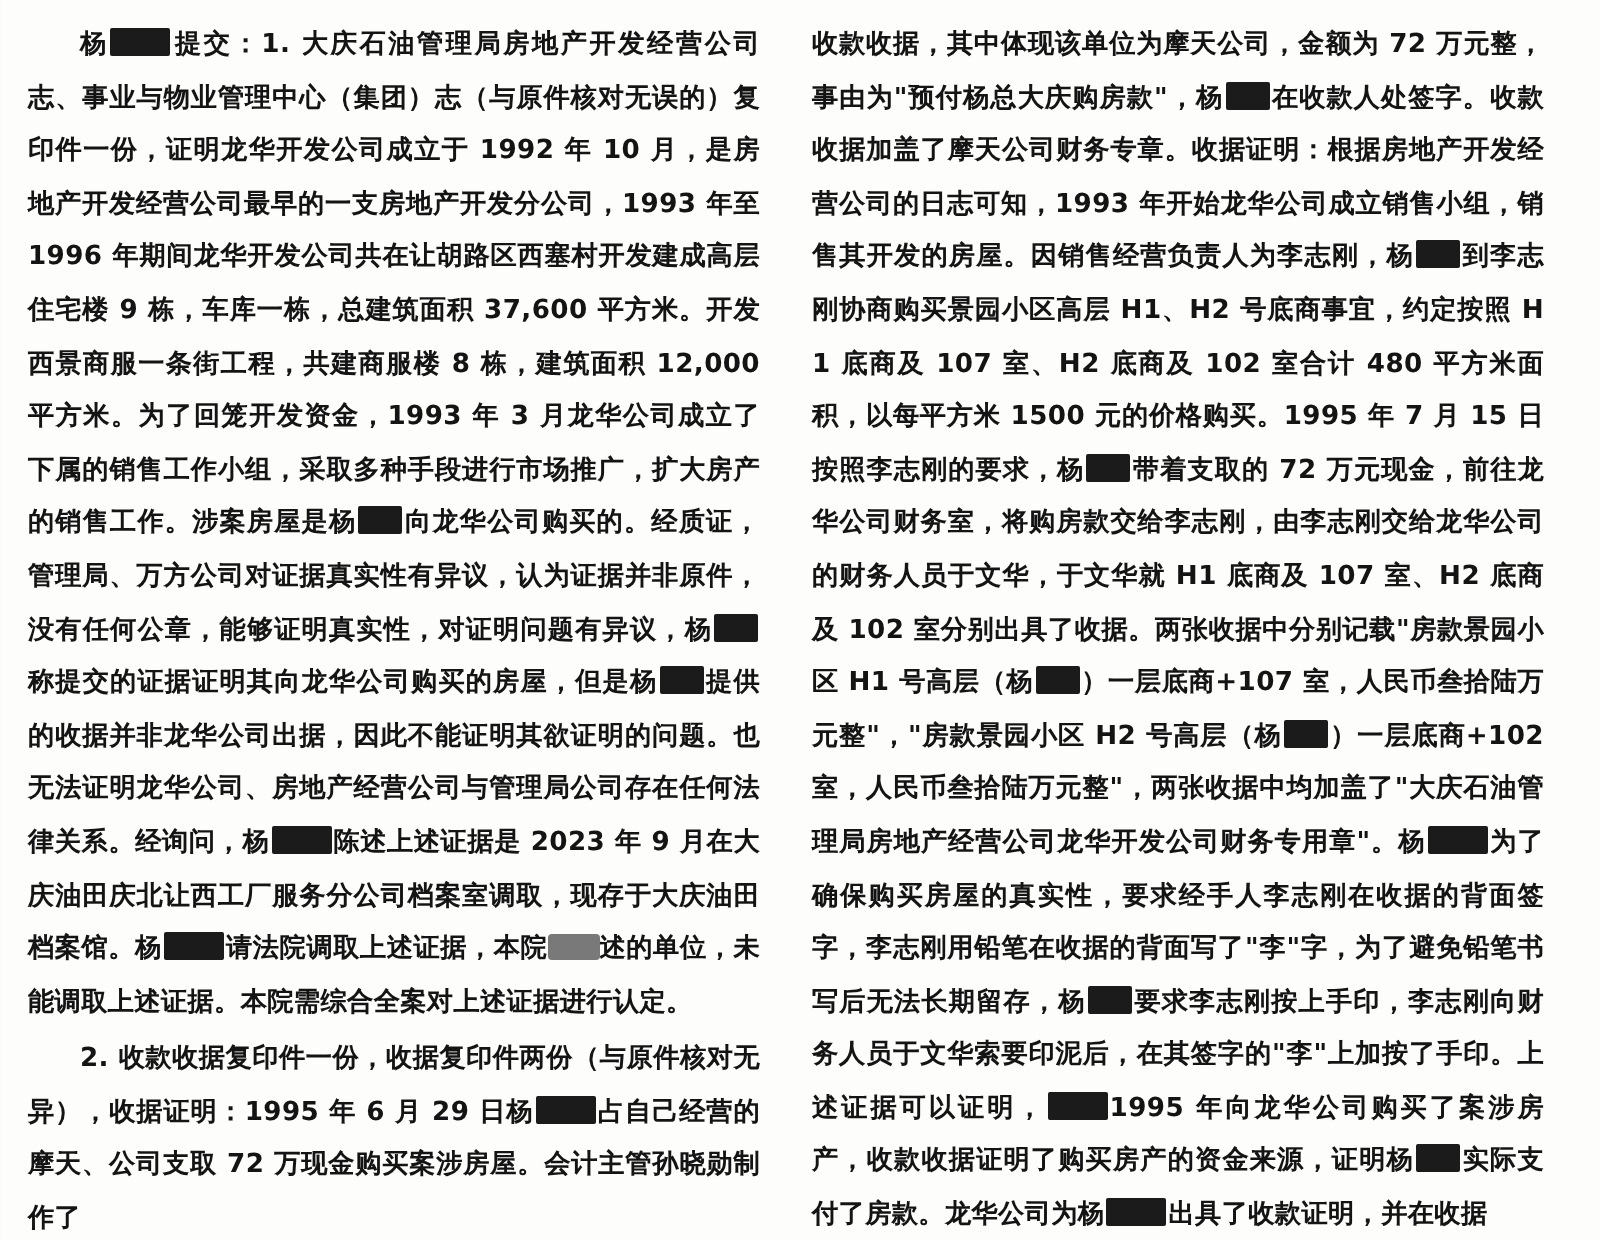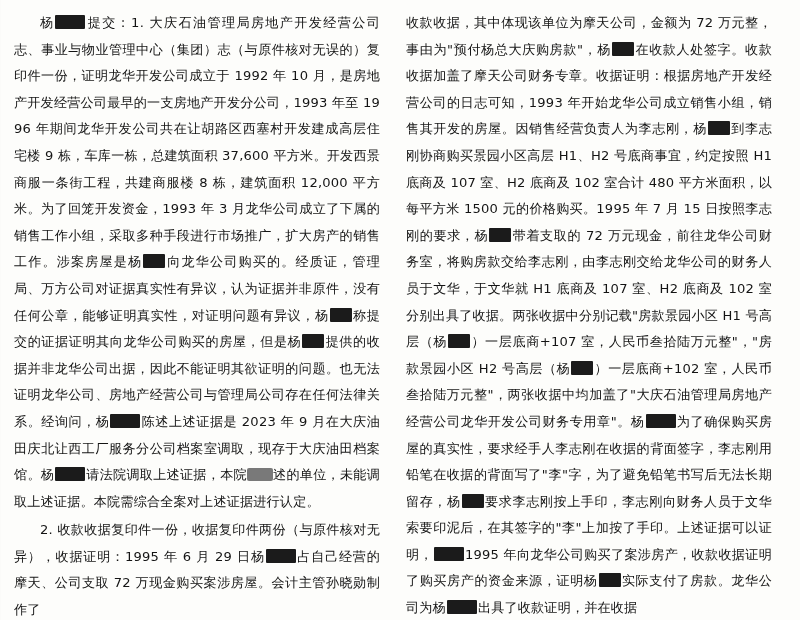--- a/index.html
+++ b/index.html
@@ -36,20 +36,21 @@
   }
   .para {
     font-size: 13.1px;
     line-height: 26.6px;
     color: #141414;
     text-align: justify;
     text-justify: inter-ideograph;
     margin: 0 0 0 0;
     letter-spacing: 0.2px;
     word-break: break-all;
+    font-weight: bold;
   }
   .para.indent {
     text-indent: 26px;
   }
   .para + .para {
     margin-top: 2px;
   }
   
   .redact {
     display: inline-block;

